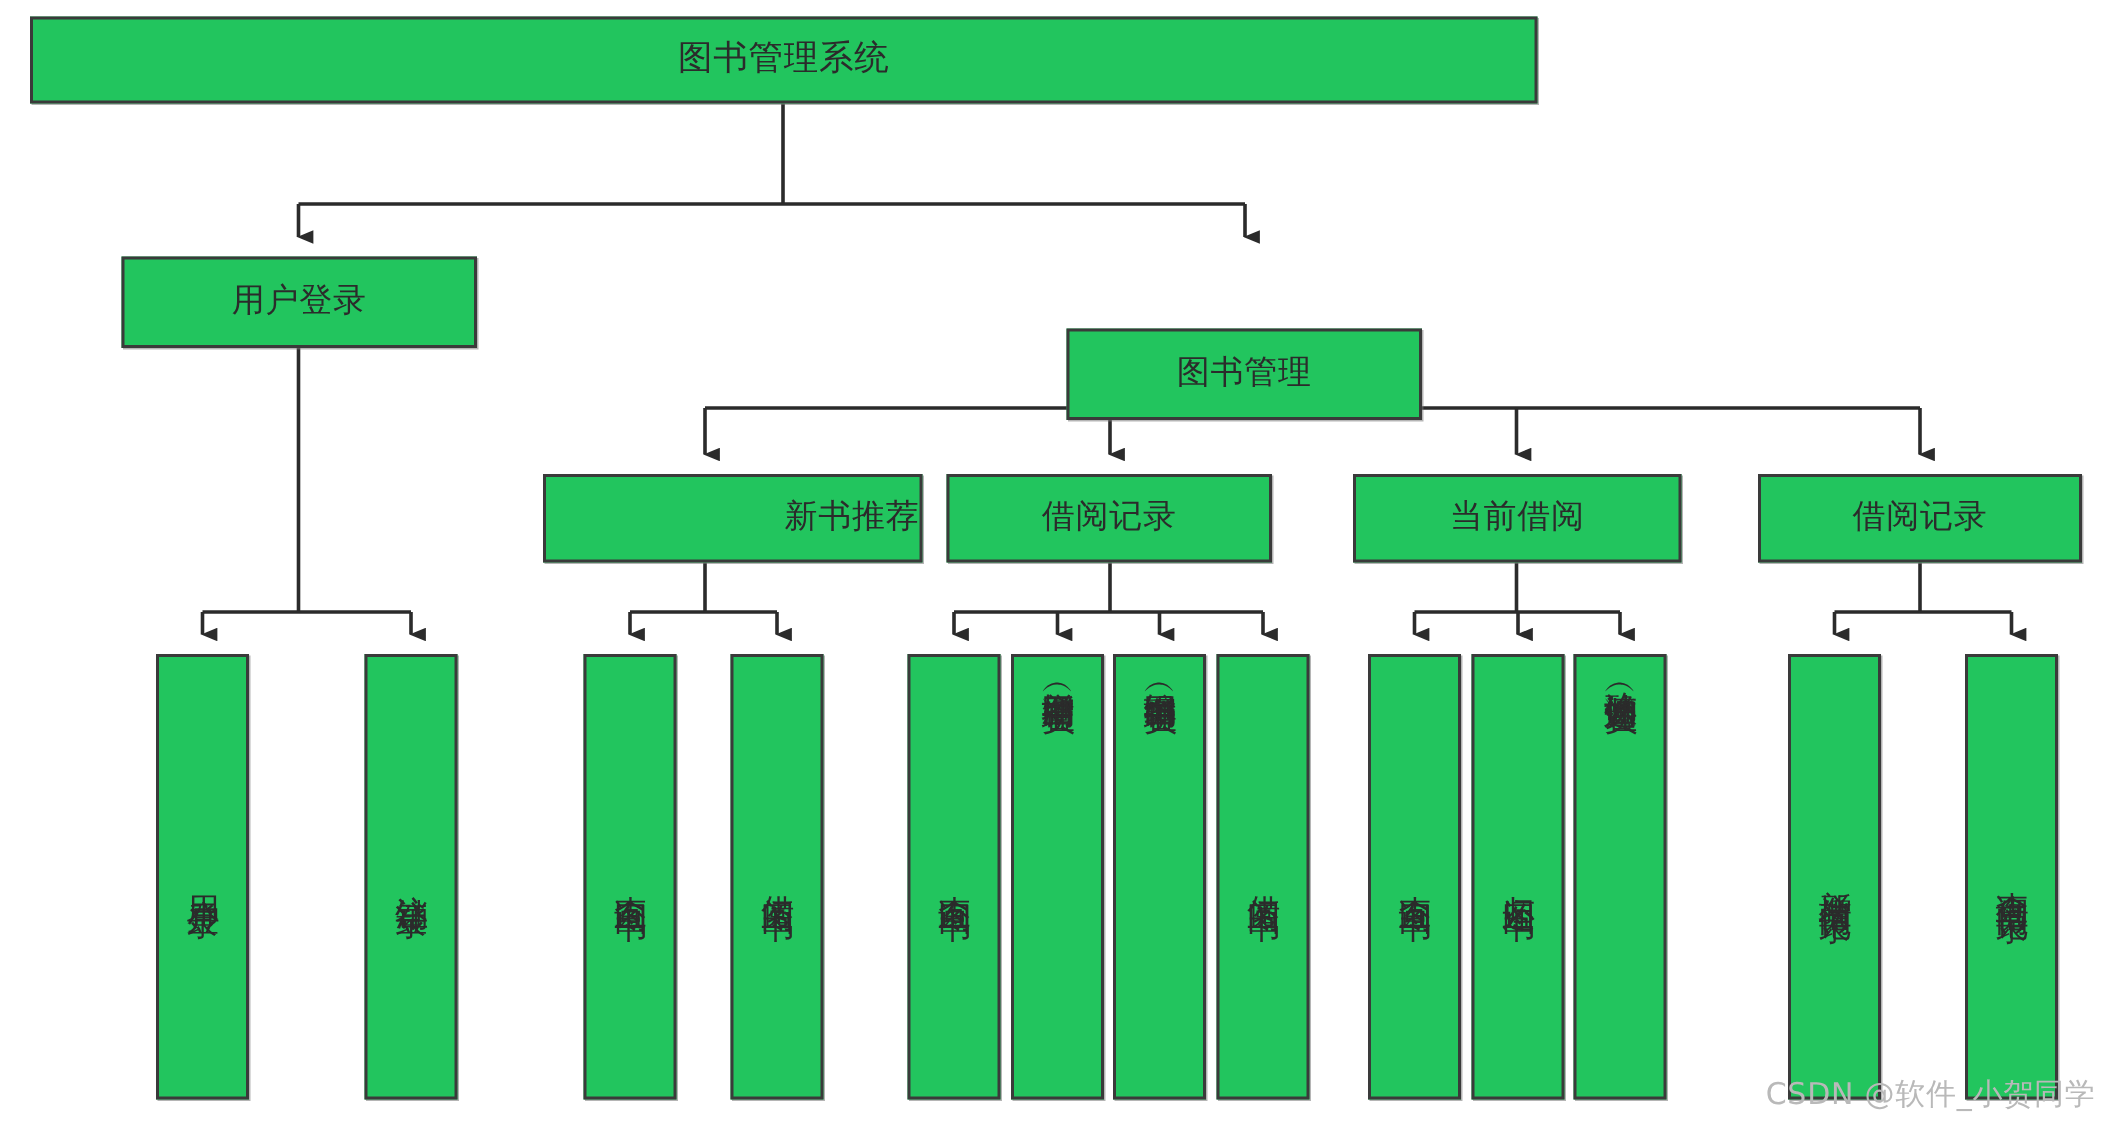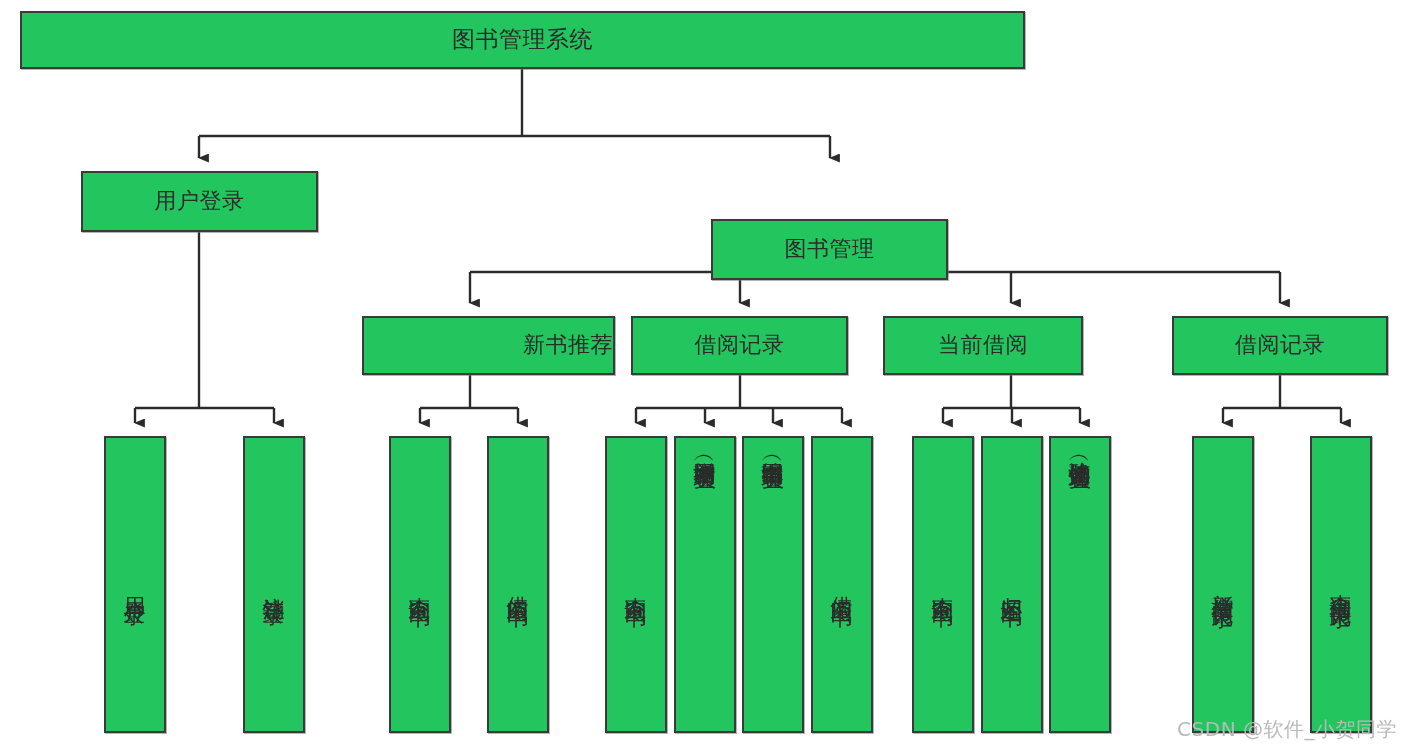--- a/index.html
+++ b/index.html
@@ -147,21 +147,21 @@
   <div class="node horiz" style="left:711px; top:171px; width:237px; height:61px;margin-top:48px;">
     <span class="label">图书管理</span>
   </div>
 
   <div class="node horiz" style="left:362px; top:316px; width:253px; height:59px;justify-content:flex-end;">
     <span class="label">新书推荐</span>
   </div>
   <div class="node horiz" style="left:631px; top:316px; width:217px; height:59px;">
     <span class="label">借阅记录</span>
   </div>
-  <div class="node horiz" style="left:883px; top:316px; width:200px; height:59px;">
+  <div class="node horiz" style="left:902px; top:316px; width:219px; height:59px;">
     <span class="label">当前借阅</span>
   </div>
   <div class="node horiz" style="left:1172px; top:316px; width:216px; height:59px;">
     <span class="label">借阅记录</span>
   </div>
 
   <div class="node vert center" style="left:104px; top:436px; width:62px; height:297px;">
     <span class="label">用户登录</span>
   </div>
   <div class="node vert center" style="left:243px; top:436px; width:62px; height:297px;">

